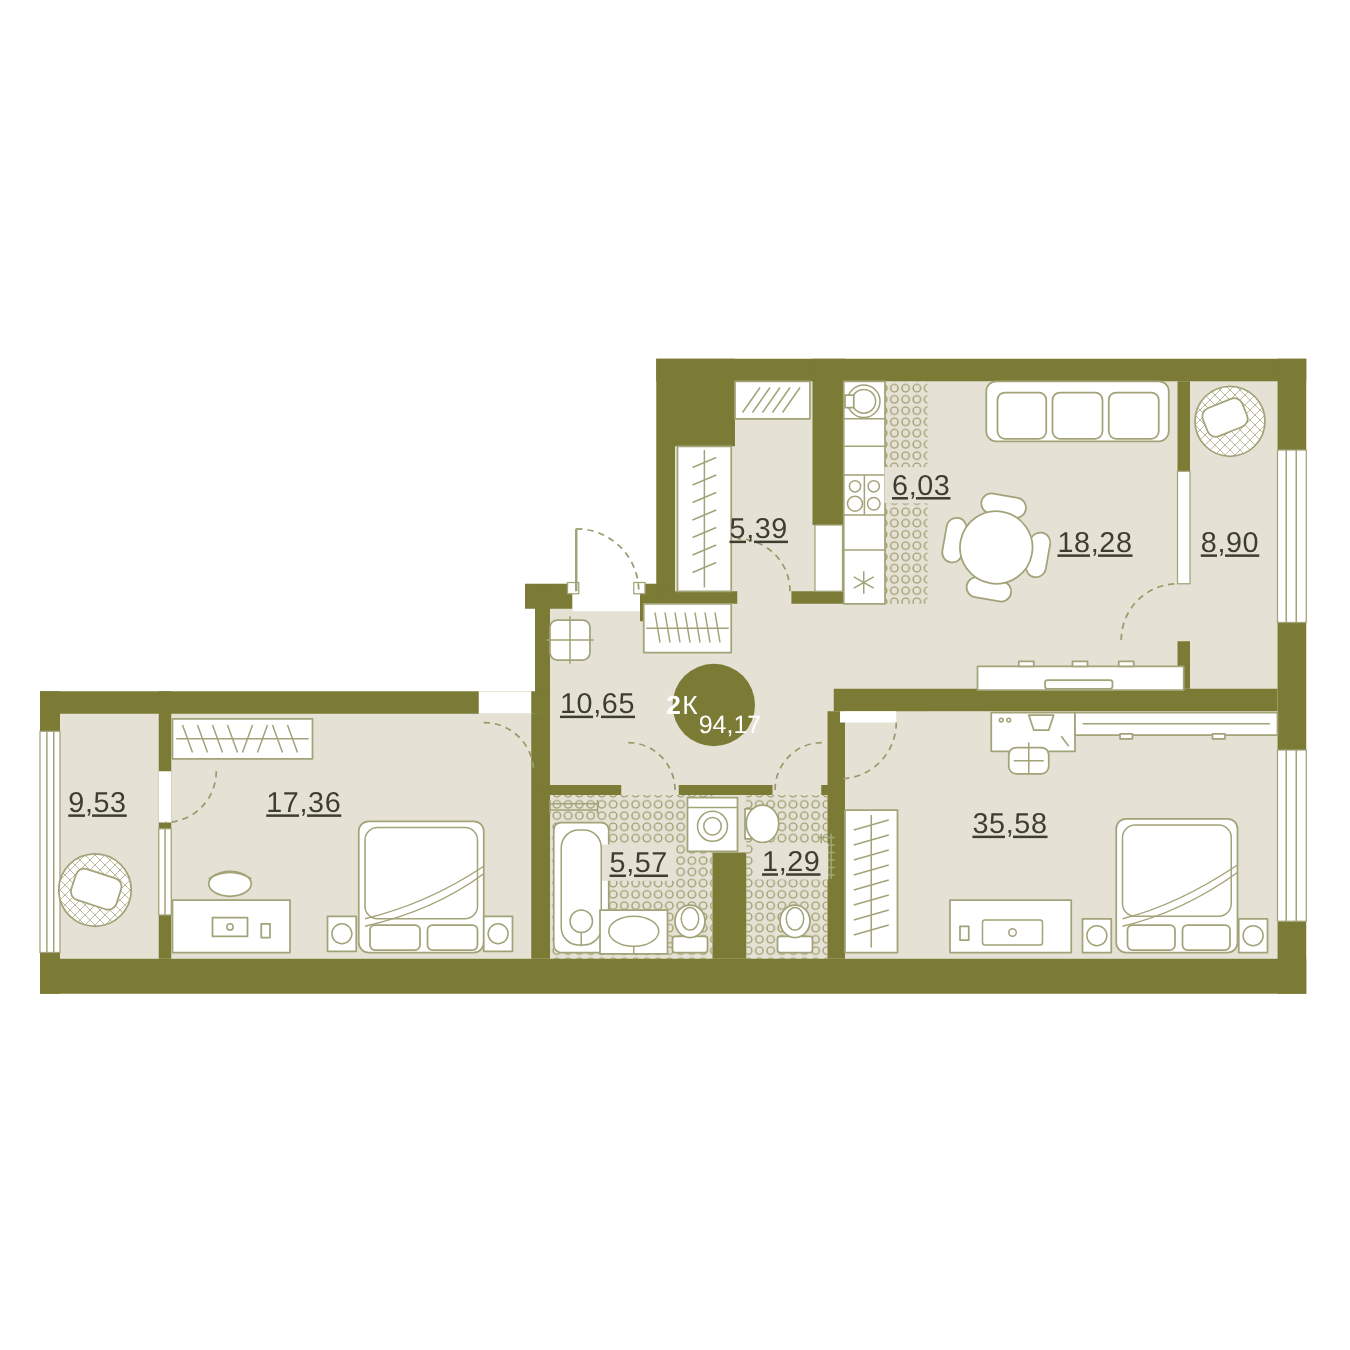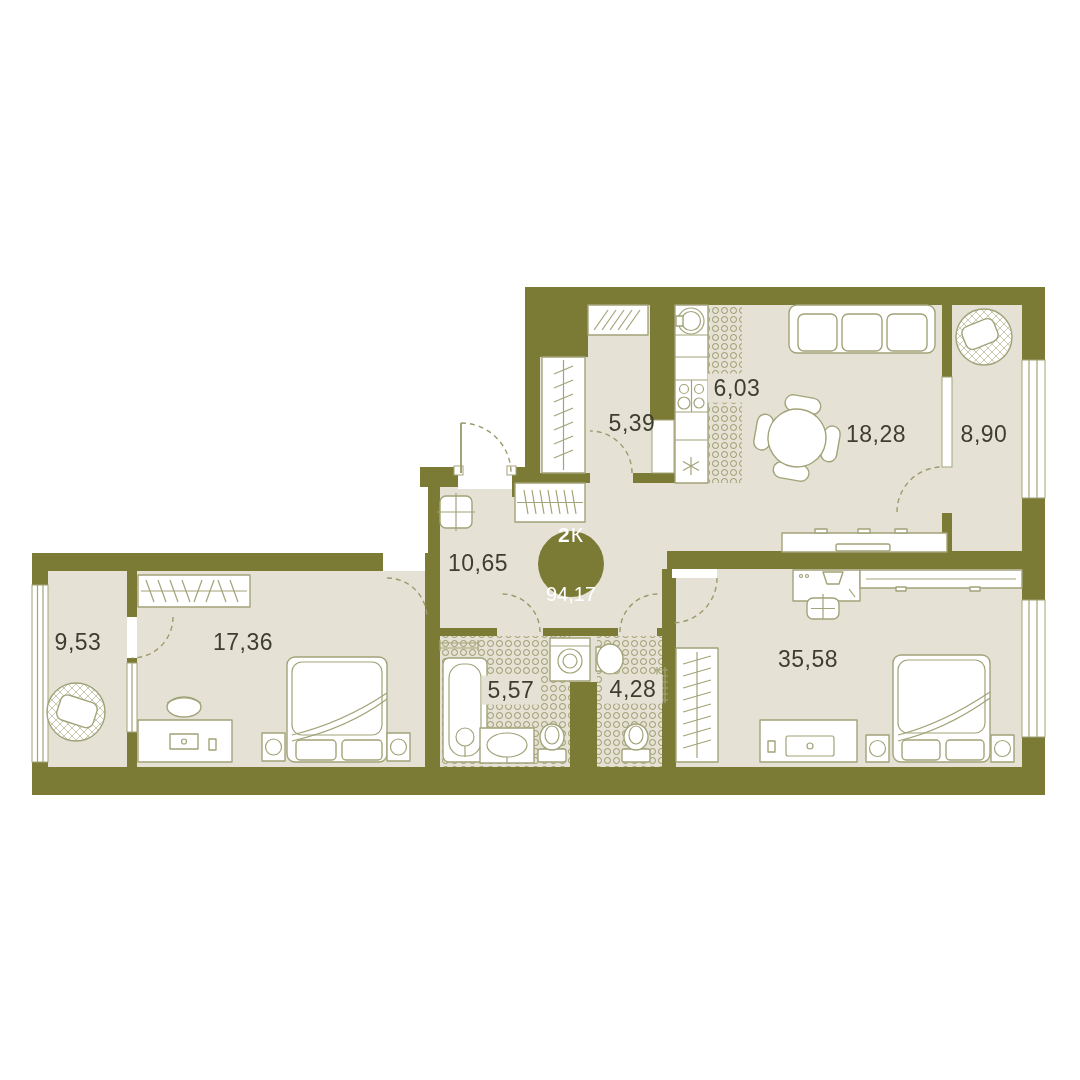--- a/index.html
+++ b/index.html
@@ -13,25 +13,25 @@
   .wall{fill:var(--wall);}
   .floor{fill:var(--floor);}
   .gapfloor{fill:var(--floor);}
   .furn{fill:#ffffff;stroke:var(--furn);stroke-width:1.4;stroke-linejoin:round;}
   .fline{fill:none;stroke:var(--furn);stroke-width:1.2;}
   .arc{fill:none;stroke:var(--dash);stroke-width:1.4;stroke-dasharray:5 4;}
   .leaf{fill:none;stroke:var(--furn);stroke-width:2;}
   .win{fill:#ffffff;stroke:var(--furn);stroke-width:1;}
   .doorwhite{fill:#ffffff;}
   .room-label{position:absolute;transform:translate(-50%,-50%);font-size:23px;
-              color:var(--text);white-space:nowrap;letter-spacing:.5px;}
+              color:var(--text);white-space:nowrap;letter-spacing:.5px;text-decoration:underline;}
   .room-label.plate{background:var(--floor);padding:0 6px;line-height:1.25;}
   .badge{position:absolute;left:571px;top:564px;transform:translate(-50%,-50%);
          width:66px;height:66px;border-radius:50%;background:var(--wall);
-         color:var(--badge_text);display:flex;flex-direction:column;
+         color:var(--badge_text);display:flex;flex-direction:row;
          align-items:center;justify-content:center;}
   .badge-type{font-size:21px;line-height:1;letter-spacing:1px;}
   .badge-type b{font-weight:bold;}
   .badge-sep{width:40px;height:1px;background:rgba(255,255,255,.7);margin:4px 0 3px;}
   .badge-area{font-size:20px;line-height:1;margin-top:32px;}
 </style>
 </head>
 <body>
 
 <div id="stage">
@@ -252,29 +252,29 @@
     <path class="fline" d="M898,735 C930,727 960,712 990,692 M898,741 C932,733 962,718 990,698"></path>
     <rect class="furn" x="902" y="740" width="38" height="20" rx="4"></rect>
     <rect class="furn" x="946" y="740" width="38" height="20" rx="4"></rect>
     <rect class="furn" x="866" y="735" width="23" height="27"></rect>
     <circle class="fline" cx="877.5" cy="748.5" r="8"></circle>
     <rect class="furn" x="991" y="735" width="23" height="27"></rect>
     <circle class="fline" cx="1002.5" cy="748.5" r="8"></circle>
   </g>
 </svg>
 
-  <div class="room-label" style="left:632px;top:423px">5,39</div>
+  <div class="room-label" style="left:607px;top:423px">5,39</div>
   <div class="room-label plate" style="left:737px;top:388px">6,03</div>
   <div class="room-label" style="left:876px;top:434px">18,28</div>
   <div class="room-label" style="left:984px;top:434px">8,90</div>
   <div class="room-label" style="left:478px;top:563px">10,65</div>
   <div class="room-label" style="left:78px;top:642px">9,53</div>
   <div class="room-label" style="left:243px;top:642px">17,36</div>
   <div class="room-label plate" style="left:511px;top:690px">5,57</div>
-  <div class="room-label plate" style="left:633px;top:689px">4,28</div>
+  <div class="room-label plate" style="left:633px;top:689px">1,29</div>
   <div class="room-label" style="left:808px;top:659px">35,58</div>
 
   <div class="badge">
     <span class="badge-type"><b>2</b><span>К</span></span>
     <span class="badge-sep"></span>
     <span class="badge-area">94,17</span>
   </div>
 
 </div>
 

